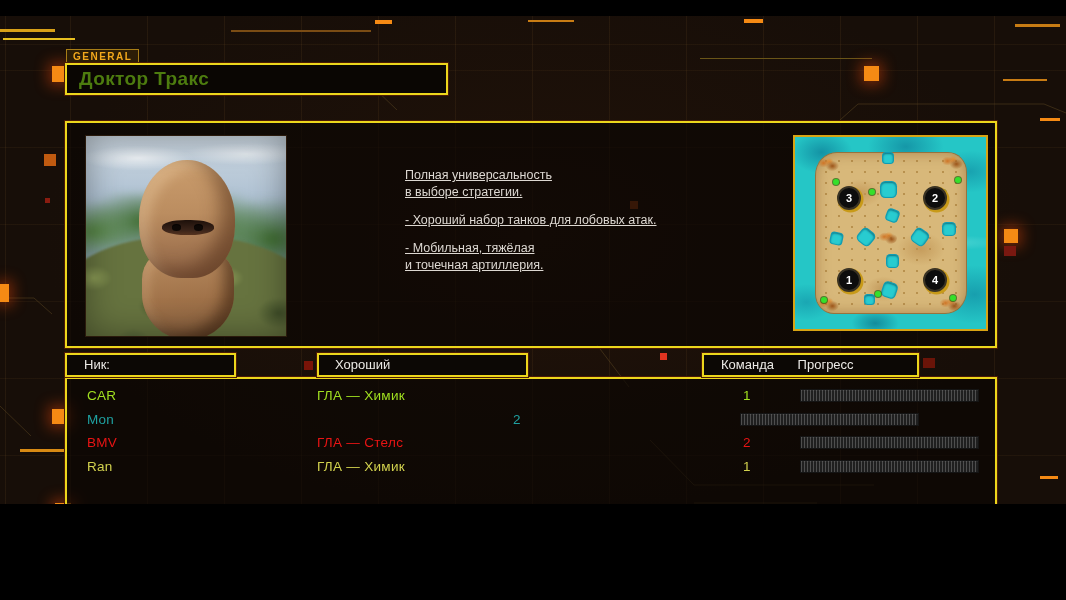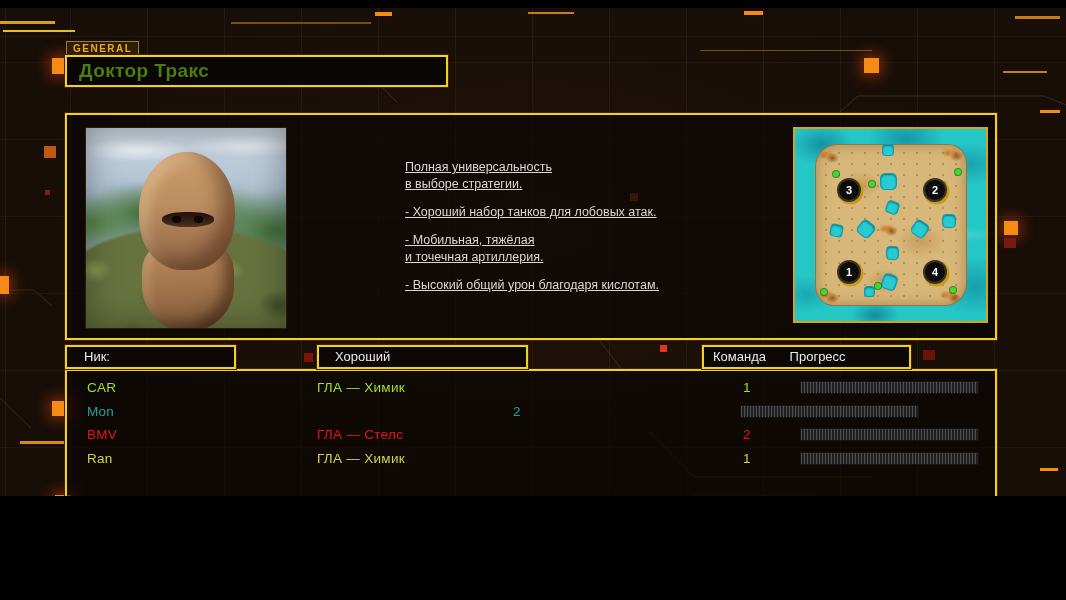--- a/index.html
+++ b/index.html
@@ -1,16 +1,16 @@
 <!DOCTYPE html>
 <html><head>
 <meta charset="utf-8">
 <style>
   html,body{margin:0;padding:0;background:#000;}
-  #screen{position:relative;width:1066px;height:488px;margin:8px auto;overflow:hidden;
+  #screen{position:relative;width:1066px;height:488px;margin:16px auto;overflow:hidden;
     background-color:#170e08;
     background-image:
       radial-gradient(700px 400px at 50% 45%, rgba(60,30,12,0.25), transparent 70%),
       repeating-linear-gradient(90deg, rgba(170,120,60,0.10) 0 1px, transparent 1px 77px),
       repeating-linear-gradient(180deg, rgba(170,120,60,0.08) 0 1px, transparent 1px 77px);
     background-position:0 0, 70px 0, 0 54px;
     font-family:"Liberation Sans", sans-serif;
   }
   
   .hl{position:absolute;height:2px;background:#c87c14;z-index:2;}
@@ -199,23 +199,20 @@
         <span>Полная универсальность</span><br>
         <span>в выборе стратегии.</span>
       </p>
       <p>
         <span>- Хороший набор танков для лобовых атак.</span>
       </p>
       <p>
         <span>- Мобильная, тяжёлая</span><br>
         <span>и точечная артиллерия.</span>
       </p>
-      <p>
-        <span>- Высокий общий урон благодаря кислотам.</span>
-      </p>
     </div>
 
     <div id="map-preview">
       <div id="island"></div>
 
       <div class="pond" style="left:86px;top:45px;width:15px;height:15px;"></div>
       <div class="pond" style="left:36px;top:96px;width:11px;height:11px;transform:rotate(12deg);"></div>
       <div class="pond" style="left:148px;top:86px;width:12px;height:12px;"></div>
       <div class="pond" style="left:64px;top:93px;width:14px;height:14px;transform:rotate(40deg);"></div>
       <div class="pond" style="left:92px;top:73px;width:11px;height:11px;transform:rotate(20deg);"></div>
@@ -245,21 +242,21 @@
       <div class="marker" style="left:128px;top:131px;"><span>4</span></div>
     </div>
   </div>
 
   <div class="hbox" style="left:65px;top:337px;width:150px;padding-left:17px;">
     <span>Ник:</span>
   </div>
   <div class="hbox" style="left:317px;top:337px;width:191px;padding-left:16px;">
     <span>Хороший</span>
   </div>
-  <div class="hbox" style="left:702px;top:337px;width:205px;">
+  <div class="hbox" style="left:702px;top:337px;width:205px;padding-left:8px;">
     <span class="hdr-team-label">Команда</span>
     <span class="hdr-progress-label">Прогресс</span>
   </div>
 
   <div id="lower-panel" class="panel">
     <div id="rows">
 
       <div class="prow" style="color: rgb(160, 224, 32);">
         <div class="c-nick">CAR</div>
         <div class="c-general">ГЛА — Химик</div>

